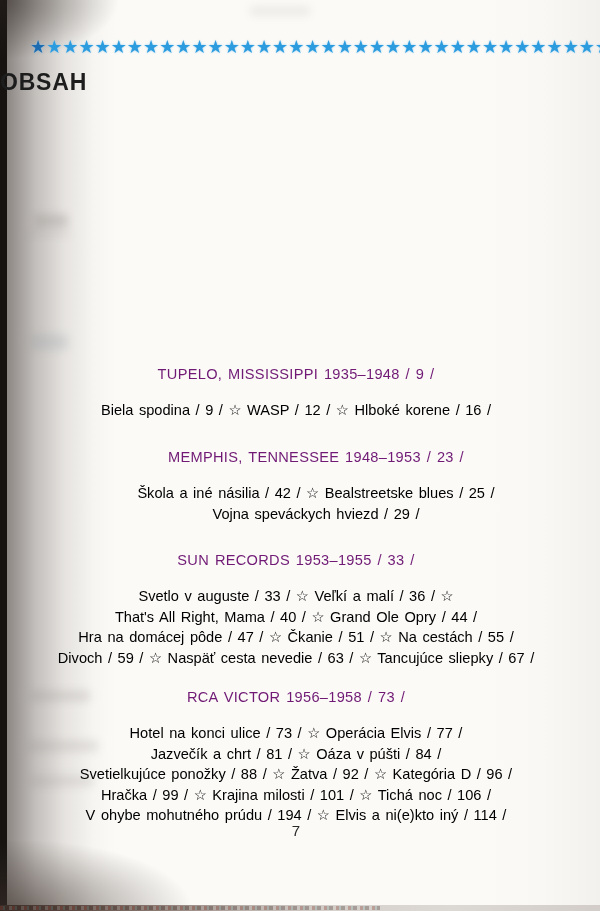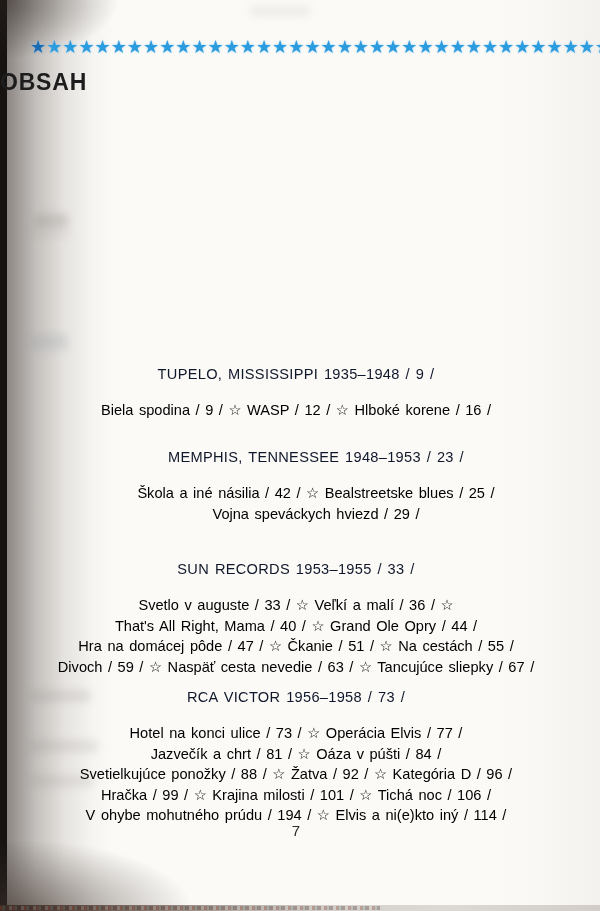--- a/index.html
+++ b/index.html
@@ -82,25 +82,25 @@
     position:absolute;left:0;top:69px;width:592px;
     font-size:23px;font-weight:700;letter-spacing:0.8px;
     color:#1d1d1d;
   }
 
   
   .toc{position:absolute;left:0;top:0;width:592px;height:100%;}
   .toc-section{position:absolute;left:0;width:100%;text-align:center;}
   .toc-section.s0{top:365px;}
   .toc-section.s1{top:448px;padding-left:20px;}
-  .toc-section.s2{top:551px;margin-top:9px;}
+  .toc-section.s2{top:551px;}
   .toc-section.s3{top:688px;}
   .toc-heading{
     font-size:14.6px;line-height:18px;letter-spacing:0.3px;
-    margin-bottom:17px;color:#0f172a;word-spacing:1.5px;
+    margin-bottom:17px;color:#701a75;word-spacing:1.5px;
   }
   .toc-line{
     font-size:14.6px;line-height:20.6px;color:#000000;word-spacing:1.5px;
   }
 
   .page-number{
     position:absolute;left:0;top:822px;width:592px;
     text-align:center;font-size:15px;color:#2a2a2a;
   }
 </style>

